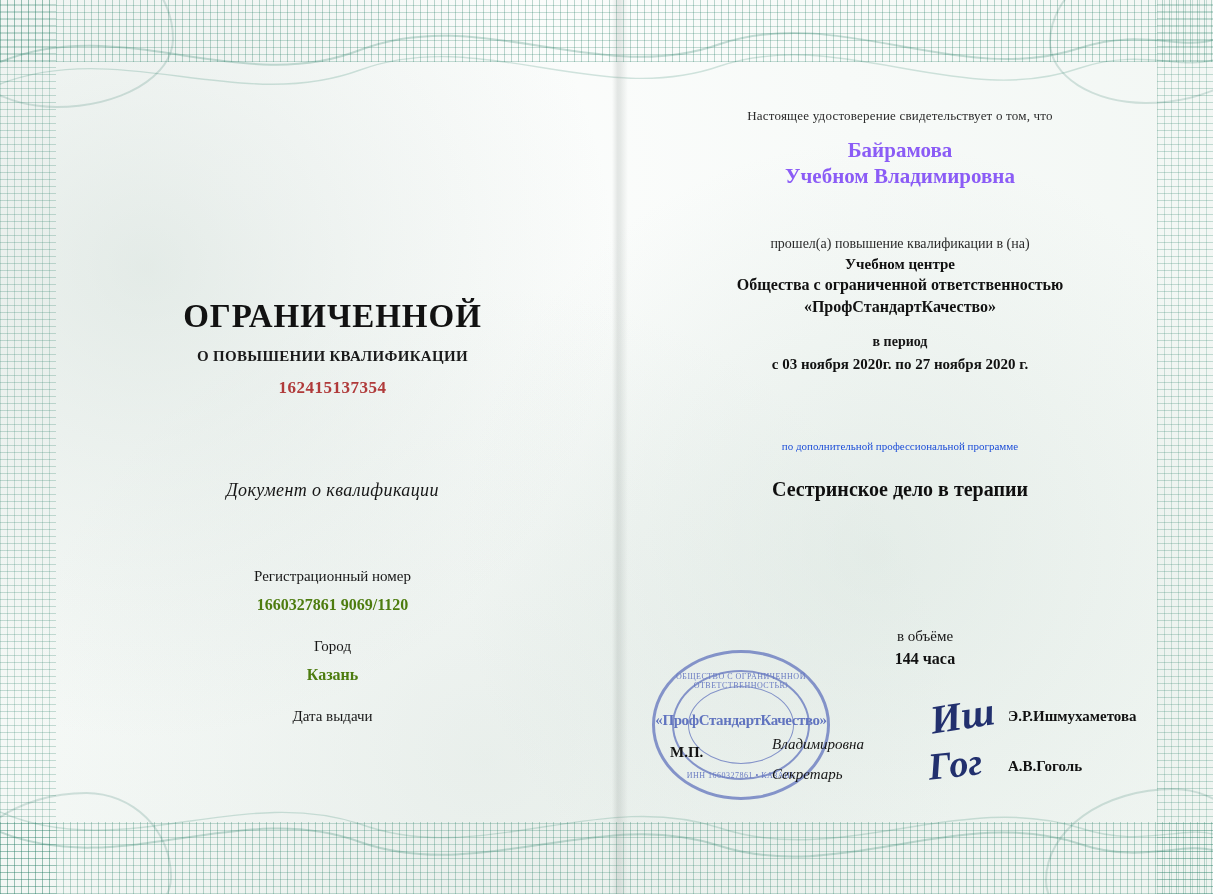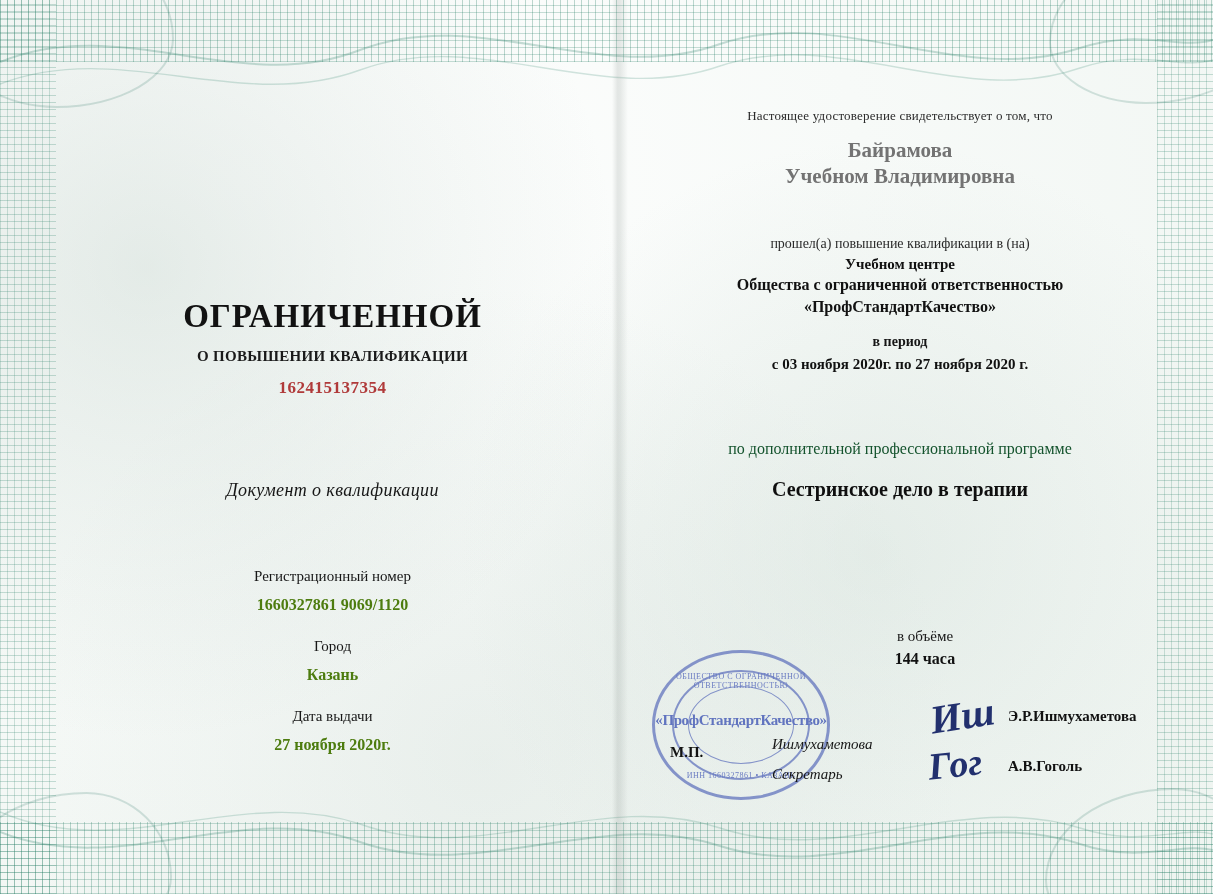--- a/index.html
+++ b/index.html
@@ -201,21 +201,21 @@
     color: #2a2a2a;
     letter-spacing: .2px;
   }
   .r-name1, .r-name2 {
     position: absolute;
     left: 0;
     width: 100%;
     text-align: center;
     font-size: 21px;
     font-weight: bold;
-    color: #737373;
+    color: #8b5cf6;
   }
   .r-name1 { top: 138px; }
   .r-name2 { top: 164px; }
 
   .r-passed {
     position: absolute;
     top: 236px;
     left: 0;
     width: 100%;
     text-align: center;
@@ -254,22 +254,22 @@
     font-weight: bold;
     color: #111;
   }
 
   .r-program-lbl {
     position: absolute;
     top: 440px;
     left: 0;
     width: 100%;
     text-align: center;
-    font-size: 16px;
-    color: #14532d;
+    font-size: 11px;
+    color: #1d4ed8;
   }
   .r-program-val {
     position: absolute;
     top: 478px;
     left: 0;
     width: 100%;
     text-align: center;
     font-size: 20px;
     font-weight: bold;
     color: #0f0f0f;
@@ -431,21 +431,20 @@
 
     <div class="doc-kind">Документ  о  квалификации</div>
 
     <div class="lbl l-reg-lbl">Регистрационный номер</div>
     <div class="val l-reg-val">1660327861 9069/1120</div>
 
     <div class="lbl l-city-lbl">Город</div>
     <div class="val l-city-val">Казань</div>
 
     <div class="lbl l-date-lbl">Дата выдачи</div>
-    <div class="val l-date-val">27 ноября 2020г.</div>
   </div>
 
   <div class="pane pane-right">
 
     <div class="r-intro">Настоящее удостоверение свидетельствует о том, что</div>
 
     <div class="r-name1">Байрамова</div>
     <div class="r-name2">Учебном Владимировна</div>
 
     <div class="r-passed">прошел(а) повышение квалификации в (на)</div>
@@ -467,21 +466,21 @@
       <div class="stamp-ring"></div>
       <div class="stamp-ring inner"></div>
       <div class="stamp-ring inner2"></div>
       <div class="stamp-top-text">ОБЩЕСТВО С ОГРАНИЧЕННОЙ ОТВЕТСТВЕННОСТЬЮ</div>
       <div class="stamp-text">«ПрофСтандартКачество»</div>
       <div class="stamp-bottom-text">ИНН 1660327861 • КАЗАНЬ</div>
     </div>
 
     <div class="mp">М.П.</div>
 
-    <div class="role1">Ишмухаметова</div>
+    <div class="role1">Владимировна</div>
     <div class="role2">Секретарь</div>
 
     <div class="sig-mark one">Иш</div>
     <div class="sig-mark two">Гог</div>
 
     <div class="sig-name1">Э.Р.Ишмухаметова</div>
     <div class="sig-name2">А.В.Гоголь</div>
   </div>
 
 </div>

